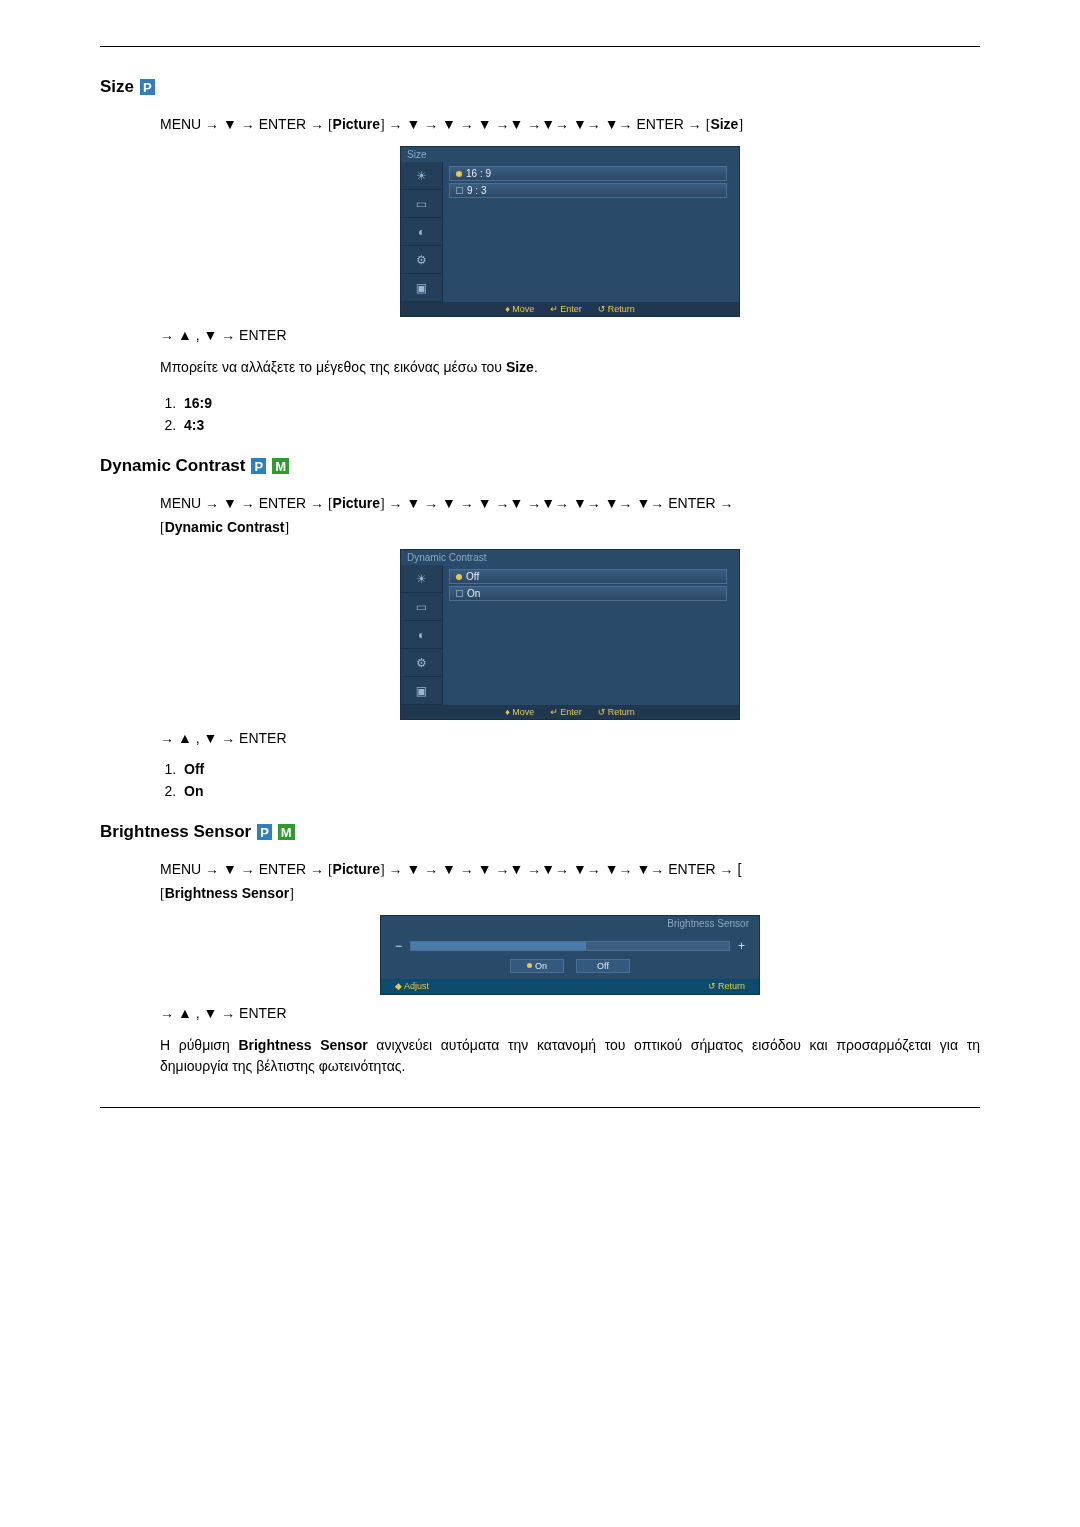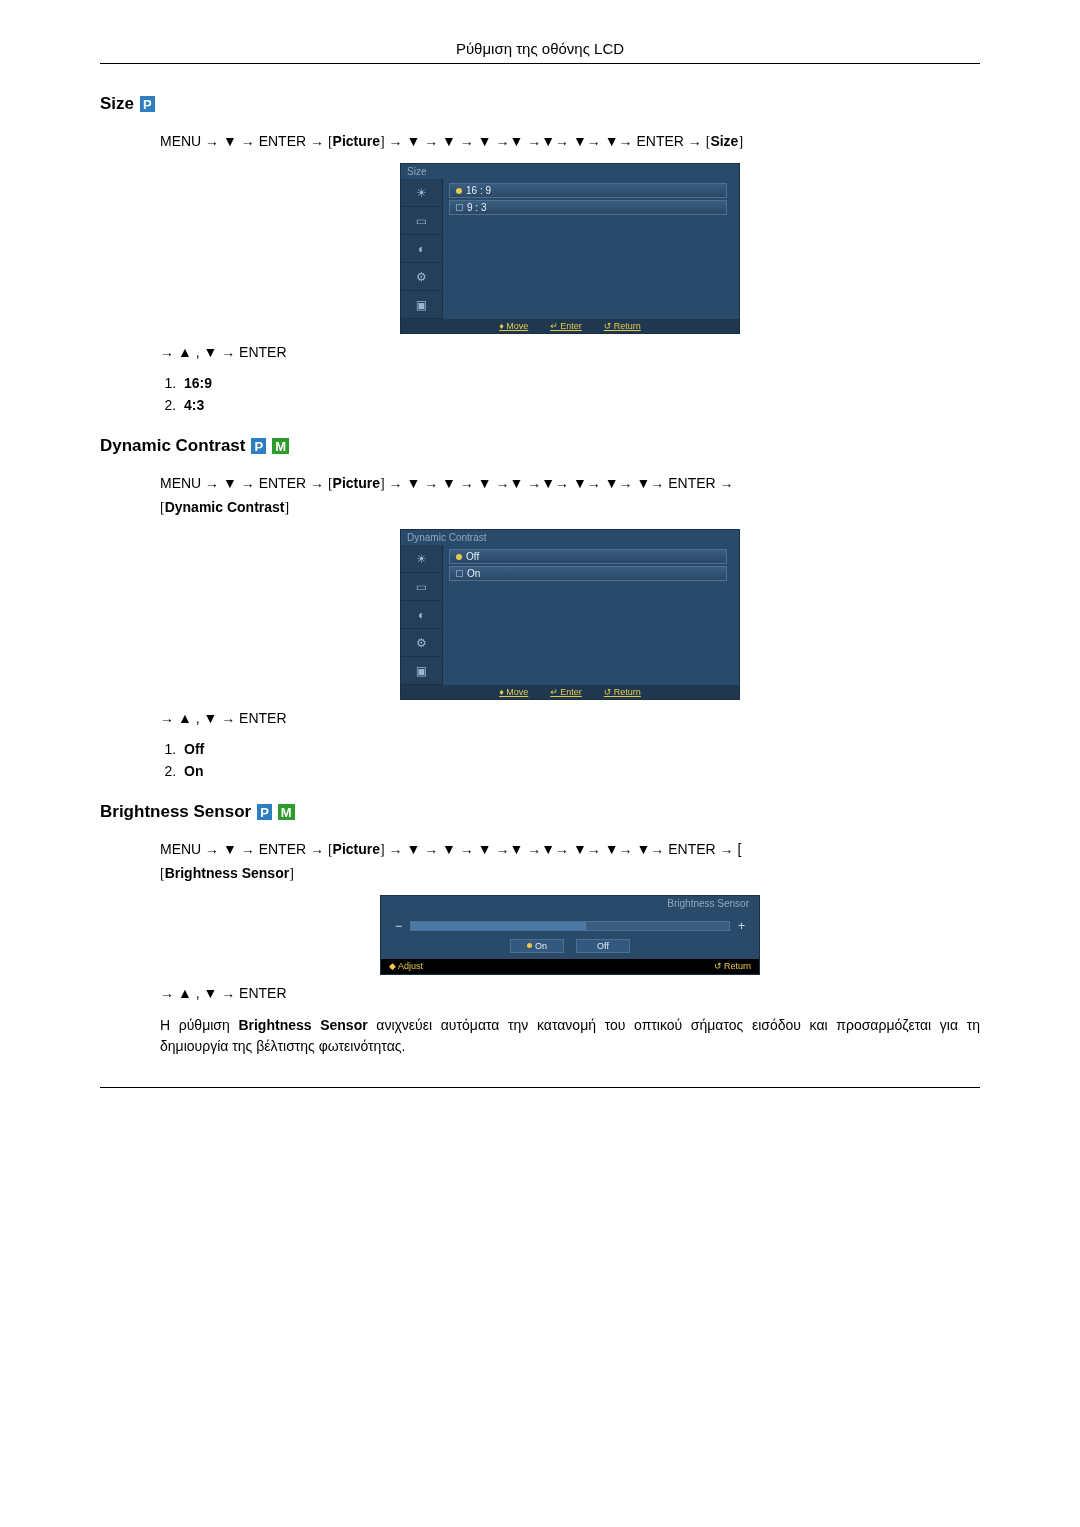--- a/index.html
+++ b/index.html
@@ -126,23 +126,22 @@
     width: 7px; height: 7px;
     border: 1px solid #7a97b3;
     display: inline-block;
   }
   .osd-footer {
     background: #20384f;
     display: flex;
     font-size: 9px;
     color: #e8c84a;
     padding: 2px 6px;
-    gap: 22px;
-    justify-content: center;
-    text-decoration: underline;
+    gap: 16px;
+    justify-content: center;
   }
   .osd-footer span { white-space: nowrap; }
 
   
   .osd-bs {
     width: 380px;
     background: #2a4a6a;
     border: 1px solid #182f45;
     font-size: 10px;
     color: #dfe9f2;
@@ -197,22 +196,22 @@
   }
   .osd-bs-btn .dot {
     width: 5px; height: 5px; border-radius: 50%;
     background: #e8c84a;
   }
   .osd-bs-footer {
     display: flex;
     justify-content: space-between;
     font-size: 9px;
     color: #e8c84a;
-    padding: 2px 8px 3px;
-    background: #000000;
+    padding: 2px 14px 3px;
+    background: #0c4a6e;
   }
 
   .body-text {
     font-size: 14px;
     margin: 14px 0;
     line-height: 1.5;
     text-align: justify;
   }
   .num-list {
     list-style: decimal;
@@ -221,21 +220,20 @@
     margin: 8px 0 8px 0;
   }
   .num-list li { padding: 3px 0 3px 4px; }
   .num-list b { font-weight: bold; }
 </style>
 </head>
 <body>
 
 <div class="page">
 
-  <div class="header-title">Ρύθμιση της οθόνης LCD</div>
   <hr class="rule">
 
 
   <div class="section-head">
     <span>Size</span>
     <span class="badge badge-p">P</span>
   </div>
 
   <div class="content-indent">
     <div class="menu-path">
@@ -268,20 +266,23 @@
         <div class="osd-footer">
           <span>♦ Move</span>
           <span>↵ Enter</span>
           <span>↺ Return</span>
         </div>
       </div>
     </div>
 
     <div class="nav-line">→ ▲ , ▼ → ENTER</div>
 
+    <div class="body-text">
+      <span>Μπορείτε να αλλάξετε το μέγεθος της εικόνας μέσω του </span><b>Size</b><span>.</span>
+    </div>
 
     <ol class="num-list">
       <li><b>16:9</b></li>
       <li><b>4:3</b></li>
     </ol>
   </div>
 
   <div class="section-head">
     <span>Dynamic Contrast</span>
     <span class="badge badge-p">P</span>

